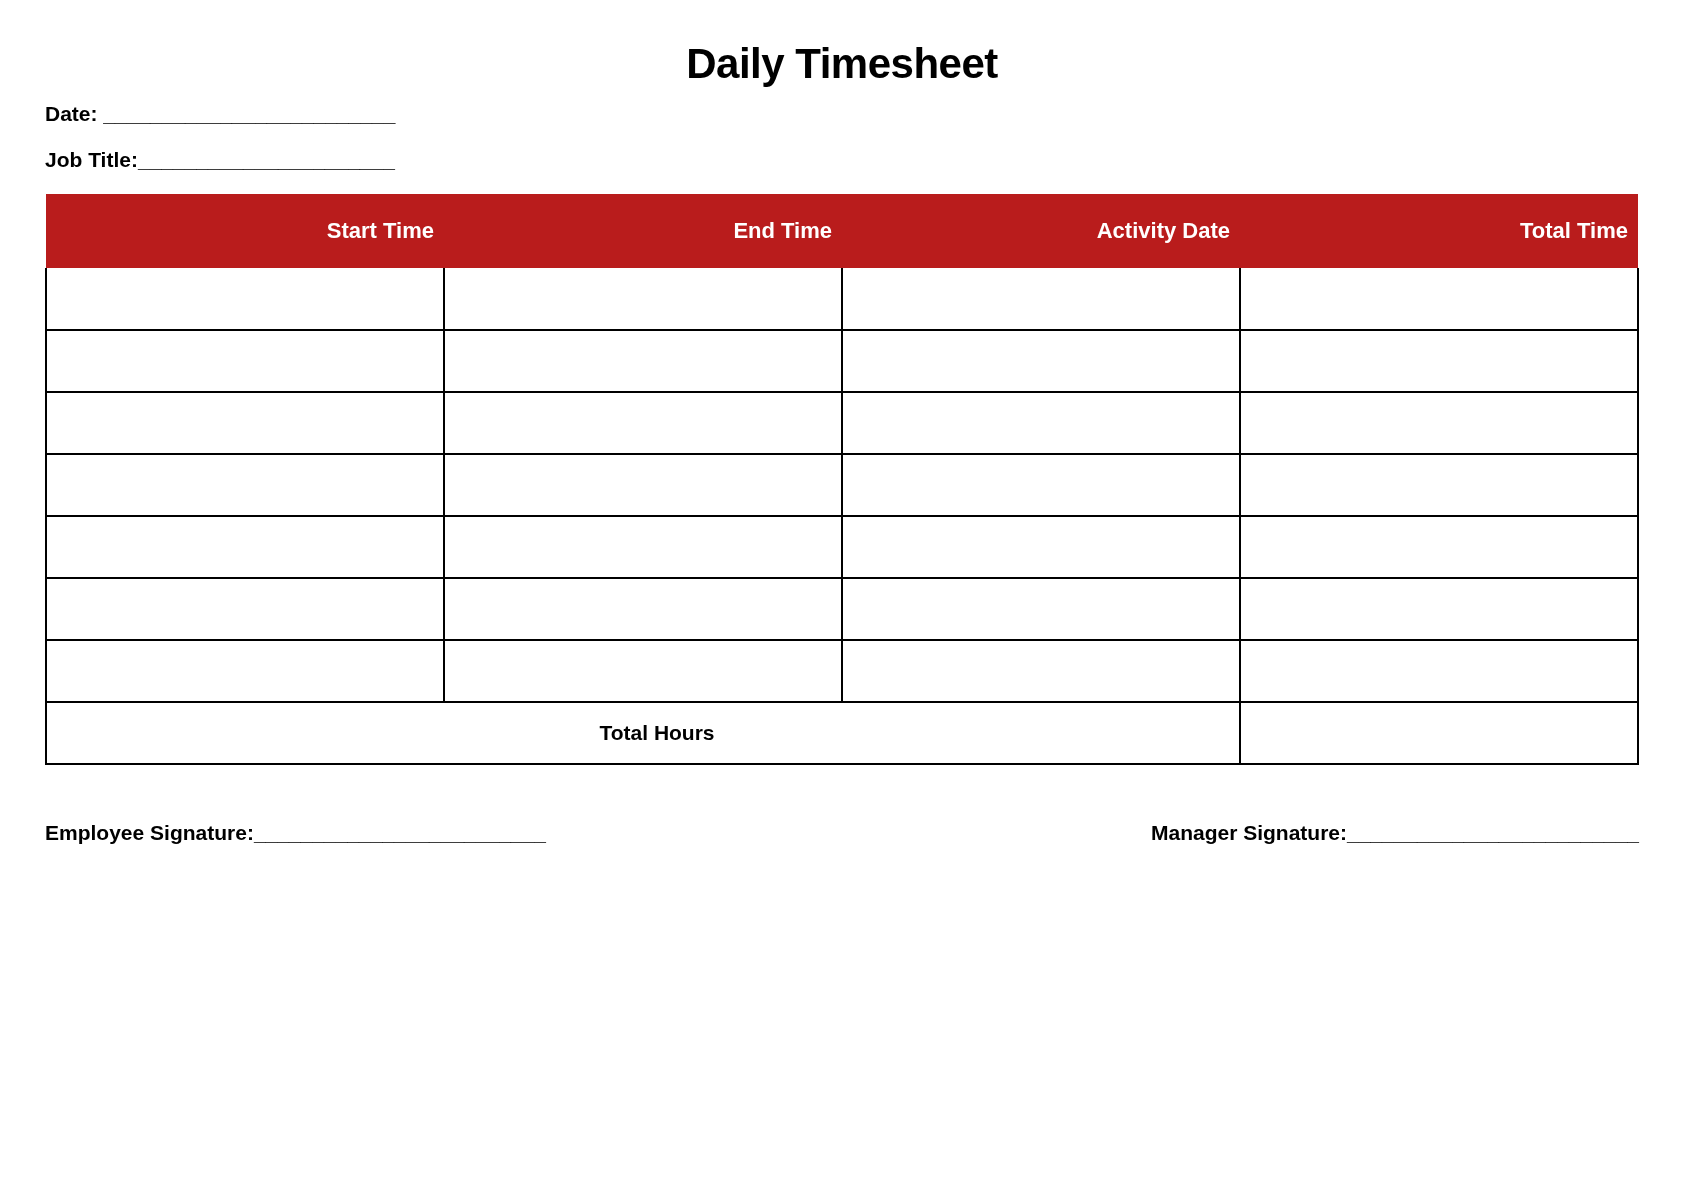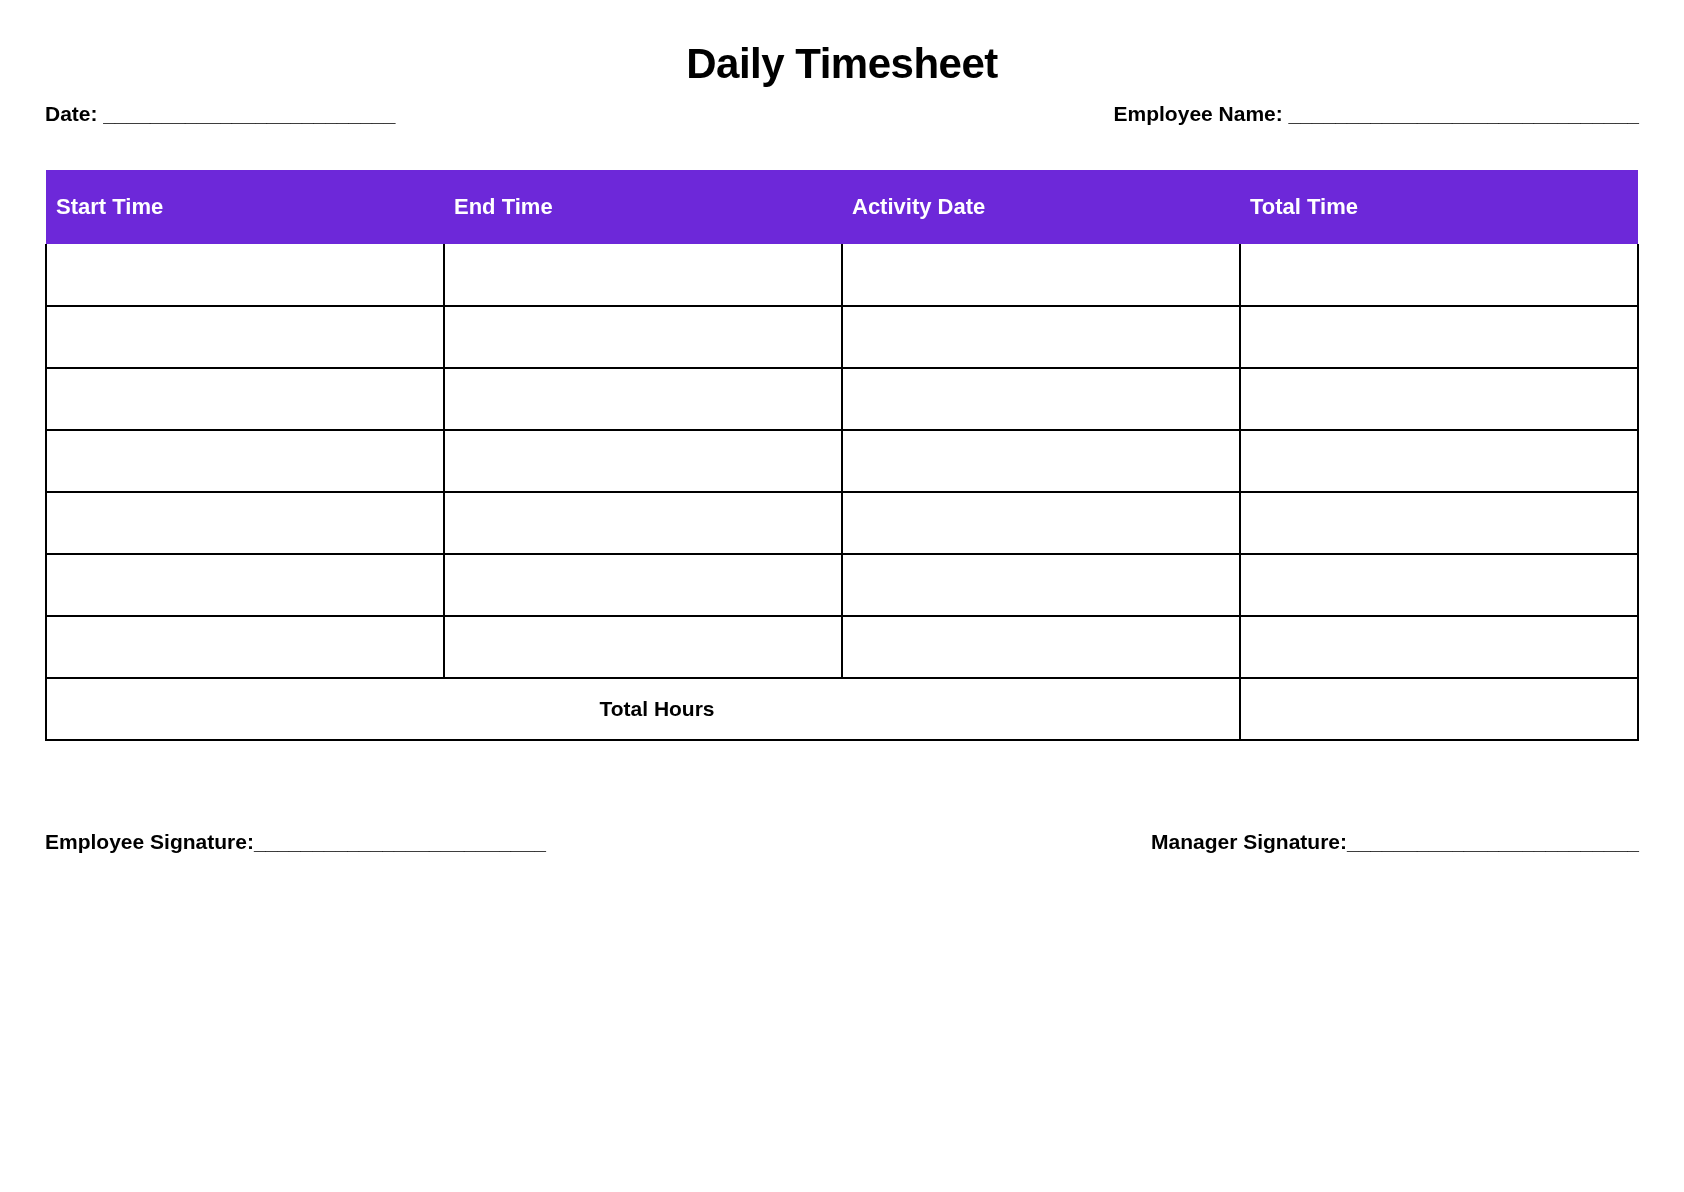--- a/index.html
+++ b/index.html
@@ -33,26 +33,26 @@
     }
     .info-row .left, .info-row .right {
       white-space: pre;
     }
     table {
       width: 100%;
       border-collapse: collapse;
       margin-top: 12px;
     }
     thead th {
-      background: #6d28d9;
+      background: #b91c1c;
       color: #fff;
       font-size: 22px;
       font-weight: 700;
       padding: 24px 10px;
-      text-align: left;
+      text-align: right;
       border: none;
     }
     tbody td {
       border: 2px solid #000;
       height: 62px;
       text-align: center;
       font-size: 18px;
       padding-left: 28px;
     }
     tbody tr:first-child td {
@@ -67,38 +67,37 @@
     .signature-row {
       display: flex;
       justify-content: space-between;
       margin-top: 56px;
       font-size: 21px;
       font-weight: 700;
       color: #000;
     }
     .signature-row .left, .signature-row .right {
       white-space: pre;
-      margin-top: 33px;
     }
     .col-start { width: 25%; }
     .col-end { width: 25%; }
     .col-activity { width: 25%; }
     .col-total { width: 25%; }
   </style>
 </head>
 <body>
 
 <h1 class="title">Daily Timesheet</h1>
 
 <div class="info-row">
   <div class="left"><span>Date: </span><span>_________________________</span></div>
-  <div class="right"><span>Employee Name: </span><span>______________________________</span></div>
 </div>
 
 <div class="info-row">
+  <div class="left"><span>Job Title:</span><span>______________________</span></div>
 </div>
 
 <table>
   <thead>
     <tr>
       <th class="col-start">Start Time</th>
       <th class="col-end">End Time</th>
       <th class="col-activity">Activity Date</th>
       <th class="col-total">Total Time</th>
     </tr>

